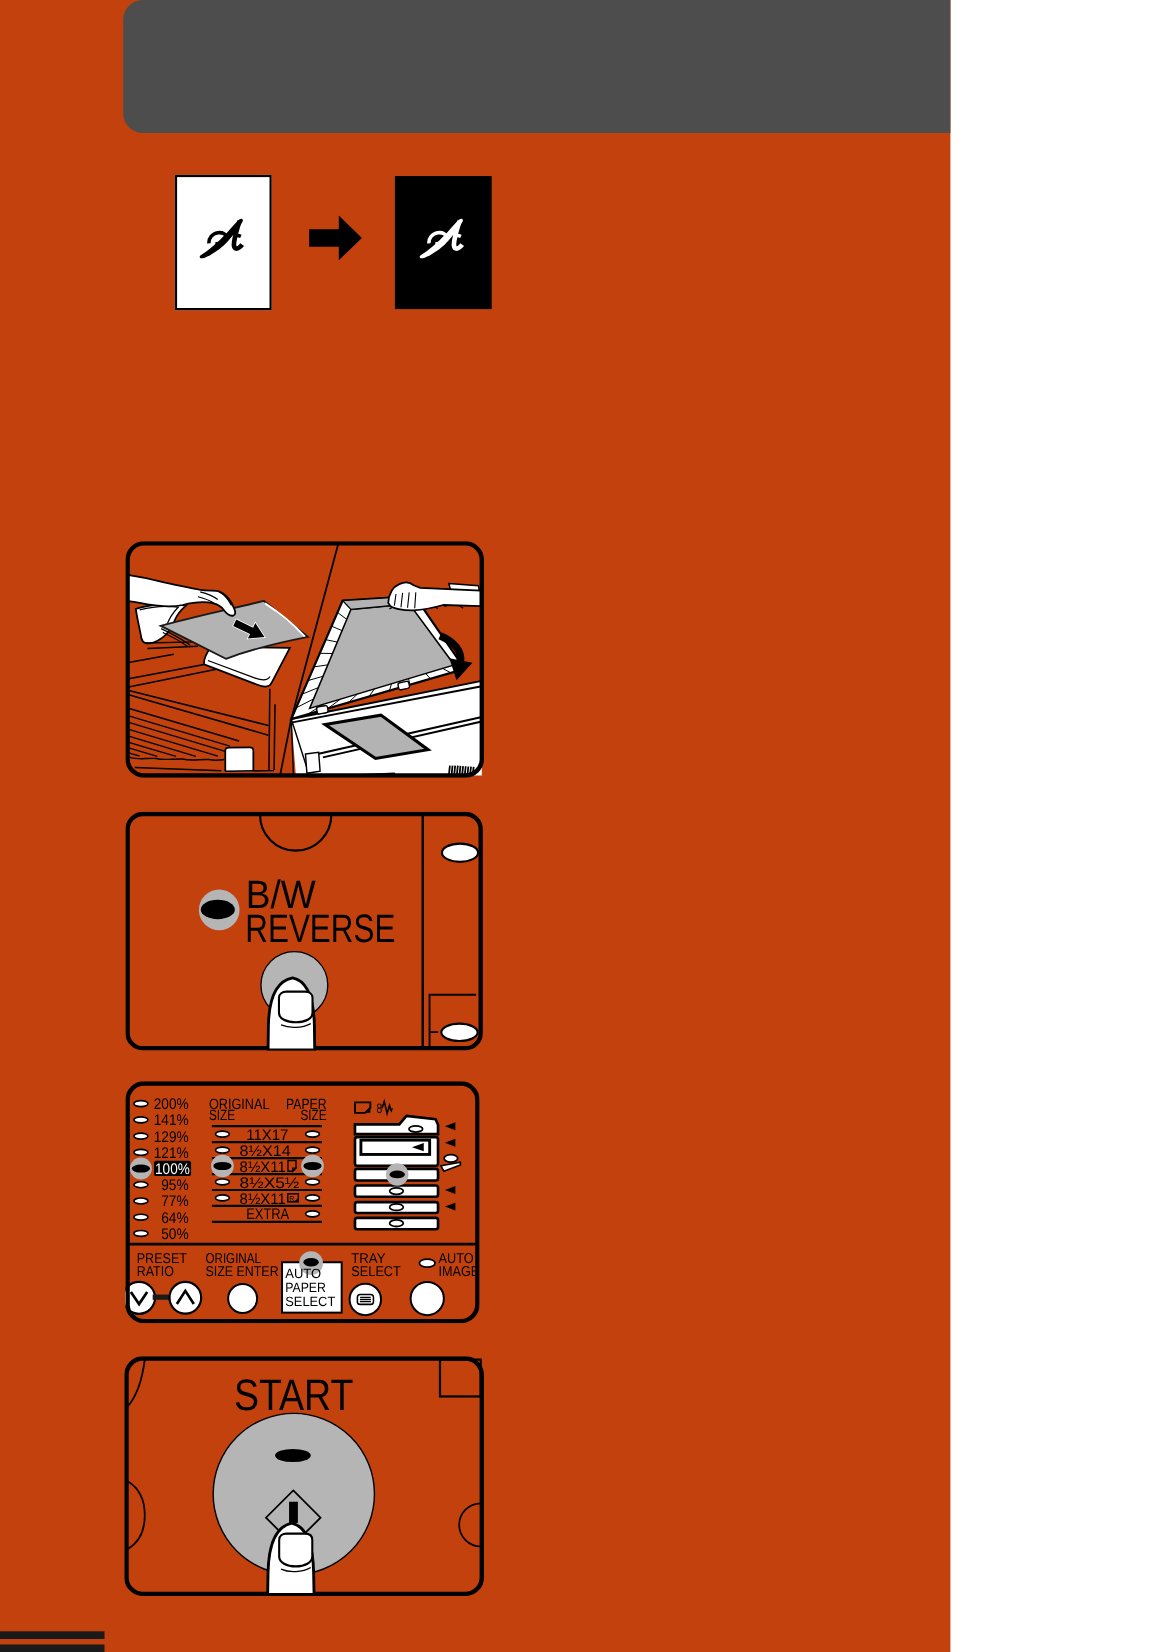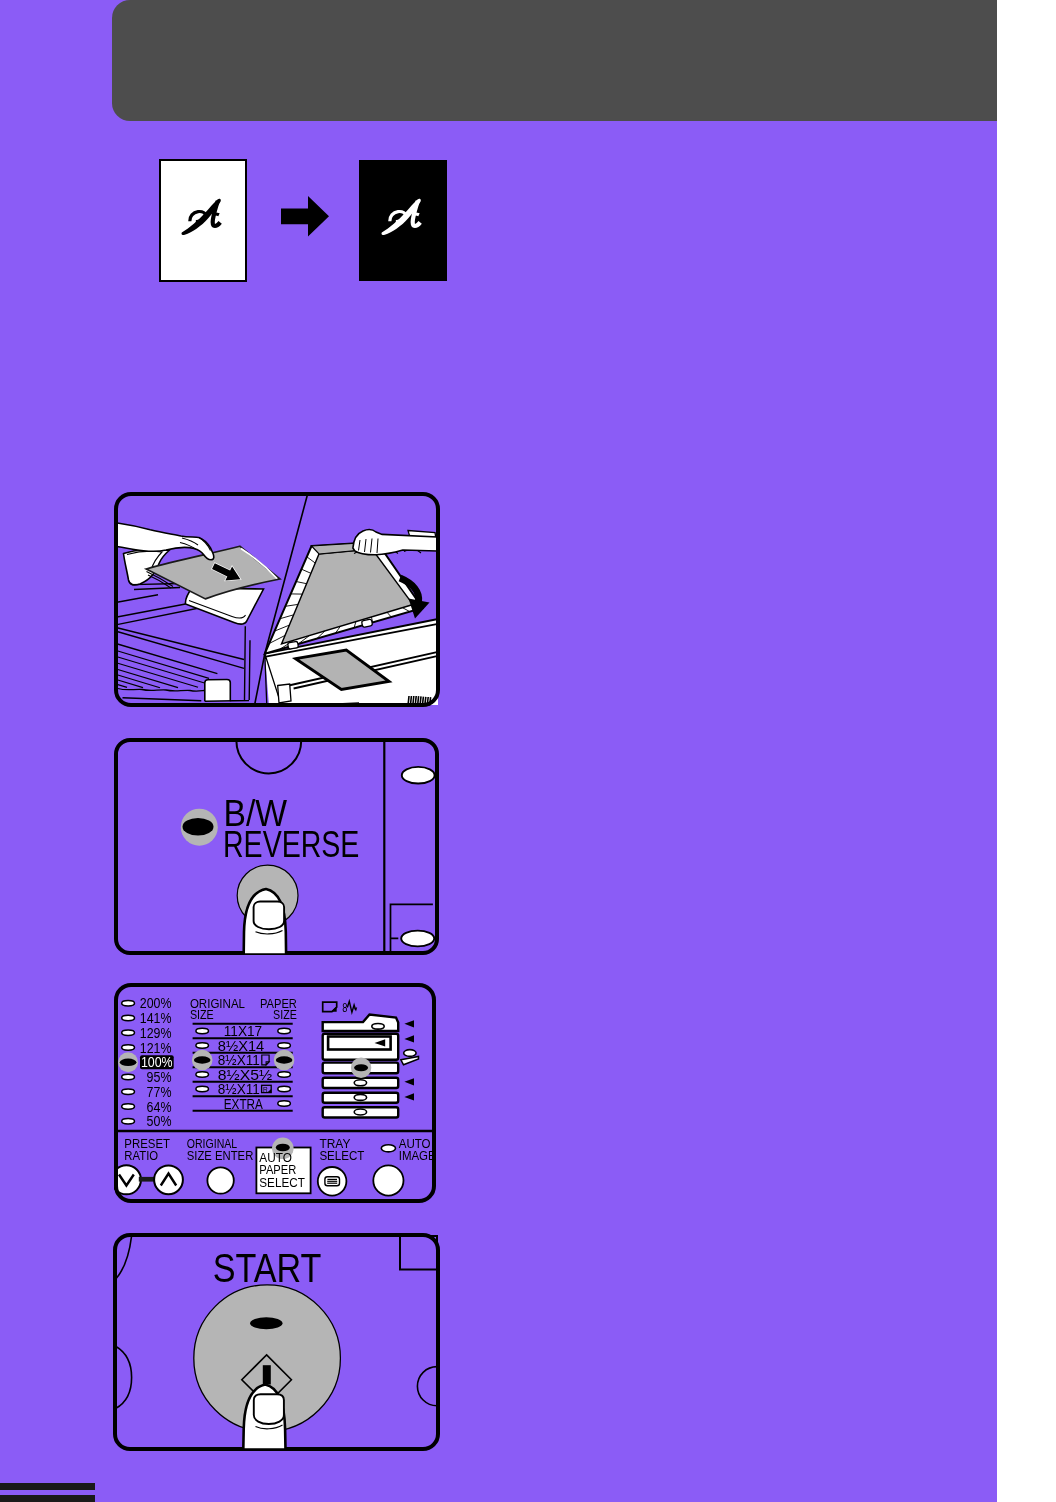--- a/index.html
+++ b/index.html
@@ -1,16 +1,16 @@
 <!DOCTYPE html>
 <html><head>
 <meta charset="utf-8">
 <style>
   html,body{margin:0;padding:0;background:#fff;}
-  #page{position:relative;width:997px;height:1502px;background:#8b5cf6;overflow:hidden;
+  #page{position:relative;width:864px;height:1502px;background:#c2410c;overflow:hidden;
         font-family:"Liberation Sans",sans-serif;text-decoration:underline;}
   .abs{position:absolute;}
   svg text{font-family:"Liberation Sans",sans-serif;}
 </style>
 </head>
 <body>
 <div id="page">
 
 <div class="abs" style="left:112px;top:0px;width:942px;height:121px;background:#4d4d4d;border-radius:18px;"></div>
 

